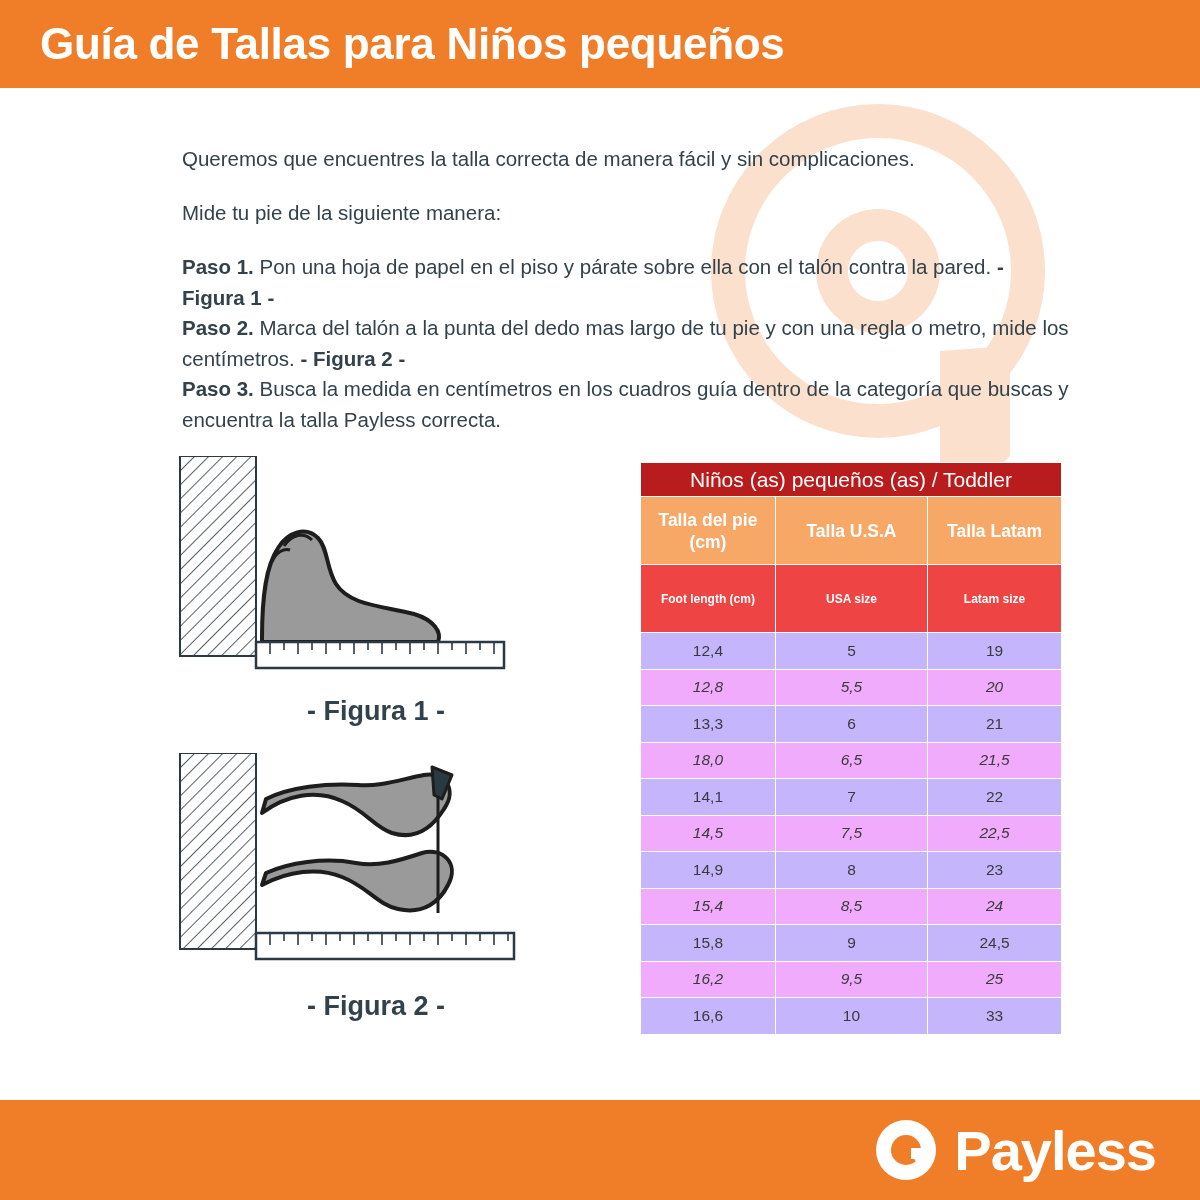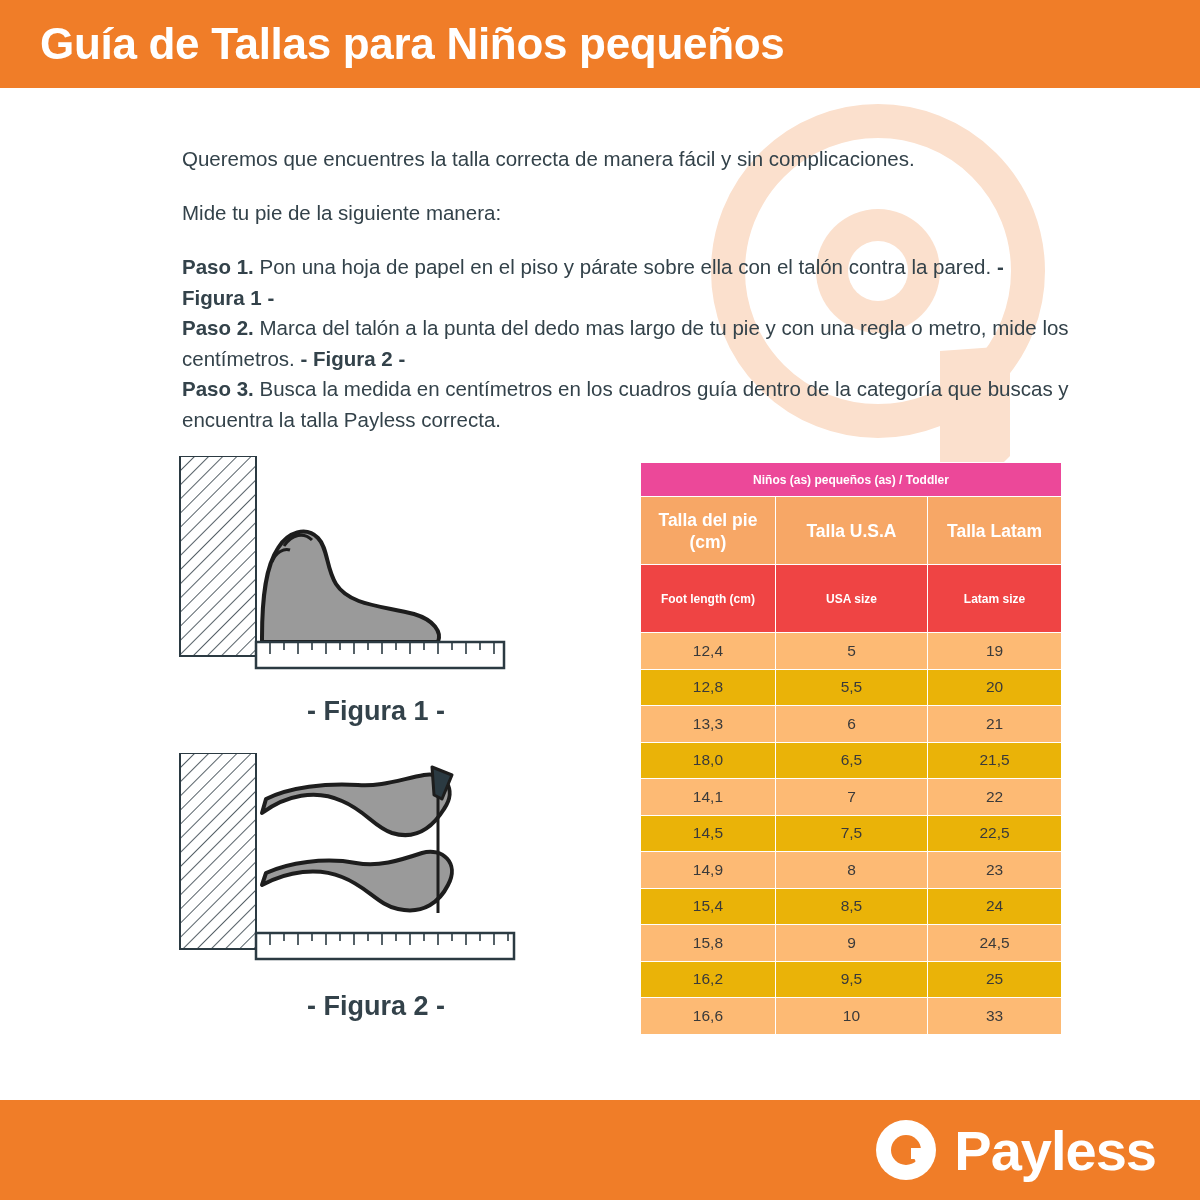--- a/index.html
+++ b/index.html
@@ -71,42 +71,42 @@
     left:624px; top:374px;
     width:422px;
     border-collapse:collapse;
     font-size:15px;
   }
   .size-table th, .size-table td {
     border:1px solid #ffffff;
     text-align:center;
   }
   .tbl-title {
-    background:#ec4899; color:#ffffff;
-    font-weight:bold; font-size:12px;
+    background:#b91c1c; color:#ffffff;
+    font-weight:normal; font-size:21px;
     height:34px;
   }
   .hdr-es {
     background:#f7a766; color:#ffffff;
     font-weight:bold; font-size:17.5px;
     height:68px; line-height:22px;
   }
   .hdr-en {
     background:#ef4444; color:#ffffff;
     font-weight:bold; font-size:12px;
     height:68px; line-height:22px;
   }
   .size-table td.data {
     height:36.5px;
     font-size:15.5px;
     color:#3a3a3a;
     font-weight:normal;
   }
-  tr.odd td.data { background:#fdba74; }
-  tr.even td.data { background:#eab308; }
+  tr.odd td.data { background:#c4b5fd; }
+  tr.even td.data { background:#f0abfc;font-style:italic; }
   .col1 { width:142px; }
   .col2 { width:160px; }
   .col3 { width:140px; }
 
   
   .footer {
     position:absolute; left:0; top:1100px; width:1200px; height:100px;
     background:#f07d28;
     display:flex; align-items:center; justify-content:flex-end;
   }

